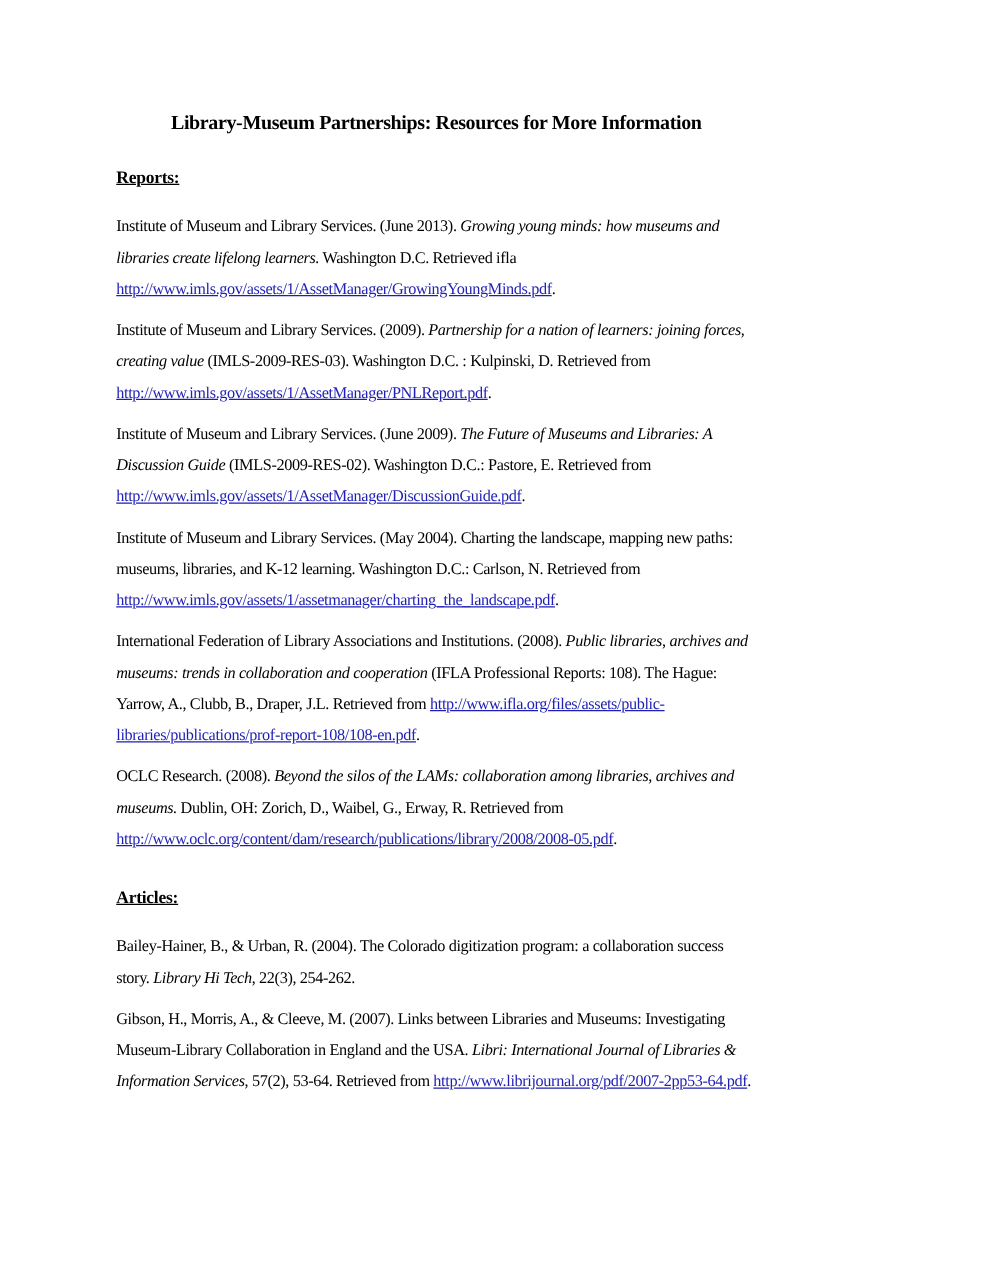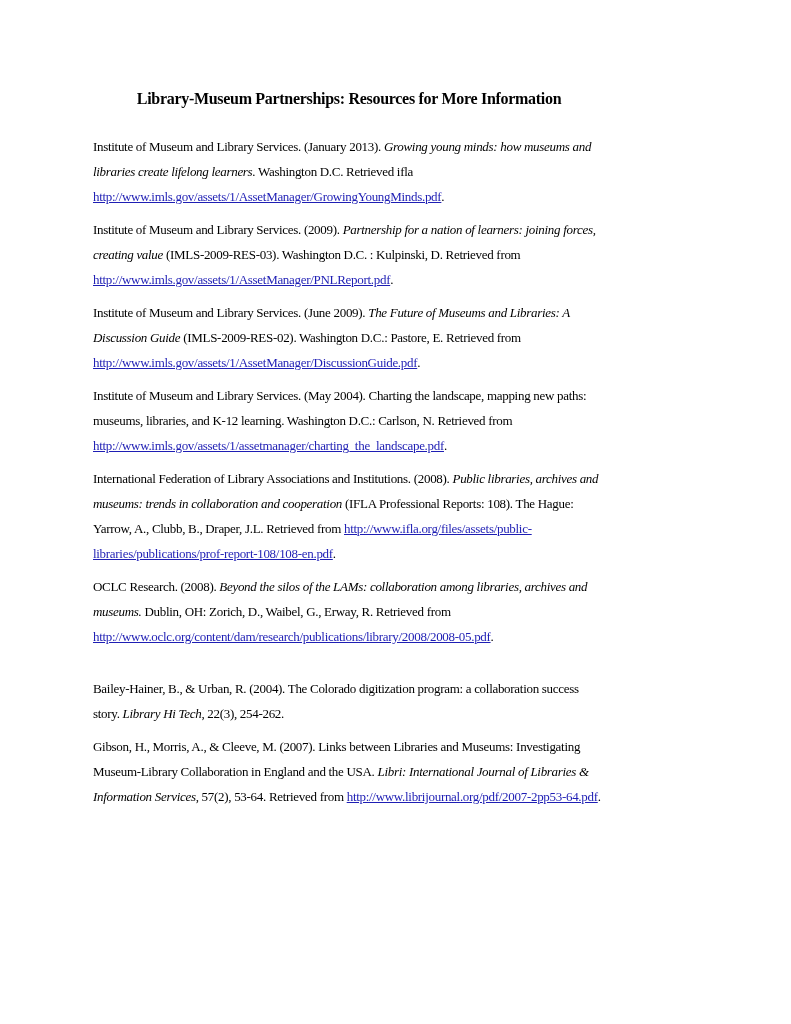--- a/index.html
+++ b/index.html
@@ -52,25 +52,27 @@
     cursor: pointer;
   }
 </style>
 </head>
 <body>
 
 <div class="page">
   <h1 class="doc-title">Library-Museum Partnerships: Resources for More Information</h1>
   <div id="sections">
       <section class="section">
-        <p class="citation"><span class="plain">Institute of Museum and Library Services. (January 2013). </span><span class="italic">Growing young minds: how museums and libraries create lifelong learners.</span><span class="plain"> Washington D.C. Retrieved ifla </span><a class="cite-link">http://www.imls.gov/assets/1/AssetManager/GrowingYoungMinds.pdf</a><span class="plain">.</span></p>
+        <div class="section-heading">Reports:</div>
+        <p class="citation"><span class="plain">Institute of Museum and Library Services. (June 2013). </span><span class="italic">Growing young minds: how museums and libraries create lifelong learners.</span><span class="plain"> Washington D.C. Retrieved ifla </span><a class="cite-link">http://www.imls.gov/assets/1/AssetManager/GrowingYoungMinds.pdf</a><span class="plain">.</span></p>
         <p class="citation"><span class="plain">Institute of Museum and Library Services. (2009). </span><span class="italic">Partnership for a nation of learners: joining forces, creating value</span><span class="plain"> (IMLS-2009-RES-03). Washington D.C. : Kulpinski, D. Retrieved from </span><a class="cite-link">http://www.imls.gov/assets/1/AssetManager/PNLReport.pdf</a><span class="plain">.</span></p>
         <p class="citation"><span class="plain">Institute of Museum and Library Services. (June 2009). </span><span class="italic">The Future of Museums and Libraries: A Discussion Guide</span><span class="plain"> (IMLS-2009-RES-02). Washington D.C.: Pastore, E. Retrieved from </span><a class="cite-link">http://www.imls.gov/assets/1/AssetManager/DiscussionGuide.pdf</a><span class="plain">.</span></p>
         <p class="citation"><span class="plain">Institute of Museum and Library Services. (May 2004). Charting the landscape, mapping new paths: museums, libraries, and K-12 learning. Washington D.C.: Carlson, N. Retrieved from </span><a class="cite-link">http://www.imls.gov/assets/1/assetmanager/charting_the_landscape.pdf</a><span class="plain">.</span></p>
         <p class="citation"><span class="plain">International Federation of Library Associations and Institutions. (2008). </span><span class="italic">Public libraries, archives and museums: trends in collaboration and cooperation</span><span class="plain"> (IFLA Professional Reports: 108). The Hague: Yarrow, A., Clubb, B., Draper, J.L. Retrieved from </span><a class="cite-link">http://www.ifla.org/files/assets/public-libraries/publications/prof-report-108/108-en.pdf</a><span class="plain">.</span></p>
         <p class="citation"><span class="plain">OCLC Research. (2008). </span><span class="italic">Beyond the silos of the LAMs: collaboration among libraries, archives and museums.</span><span class="plain"> Dublin, OH: Zorich, D., Waibel, G., Erway, R. Retrieved from </span><a class="cite-link">http://www.oclc.org/content/dam/research/publications/library/2008/2008-05.pdf</a><span class="plain">.</span></p>
       </section>
       <section class="section">
+        <div class="section-heading">Articles:</div>
         <p class="citation"><span class="plain">Bailey-Hainer, B., &amp; Urban, R. (2004). The Colorado digitization program: a collaboration success story. </span><span class="italic">Library Hi Tech</span><span class="plain">, 22(3), 254-262.</span></p>
         <p class="citation"><span class="plain">Gibson, H., Morris, A., &amp; Cleeve, M. (2007). Links between Libraries and Museums: Investigating Museum-Library Collaboration in England and the USA. </span><span class="italic">Libri: International Journal of Libraries &amp; Information Services</span><span class="plain">, 57(2), 53-64. Retrieved from </span><a class="cite-link">http://www.librijournal.org/pdf/2007-2pp53-64.pdf</a><span class="plain">.</span></p>
       </section>
     </div>
 </div>
 
 </body></html>

